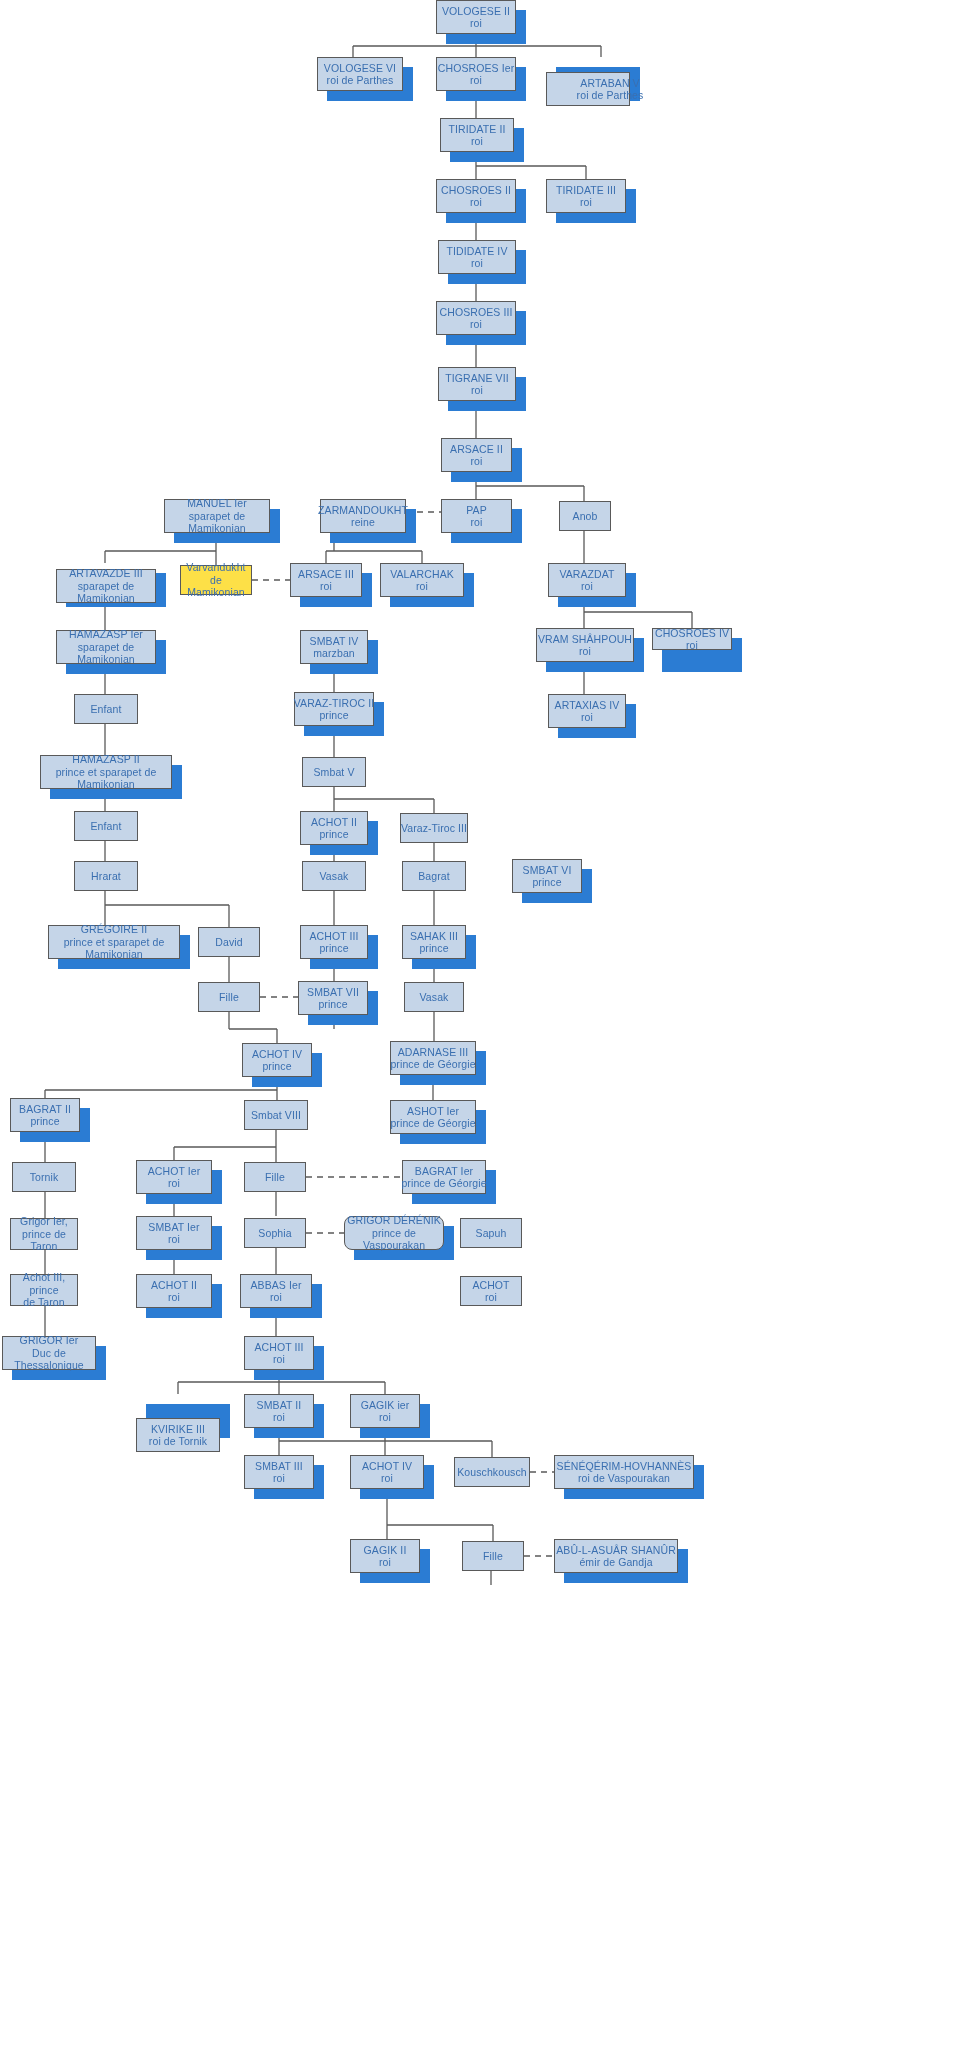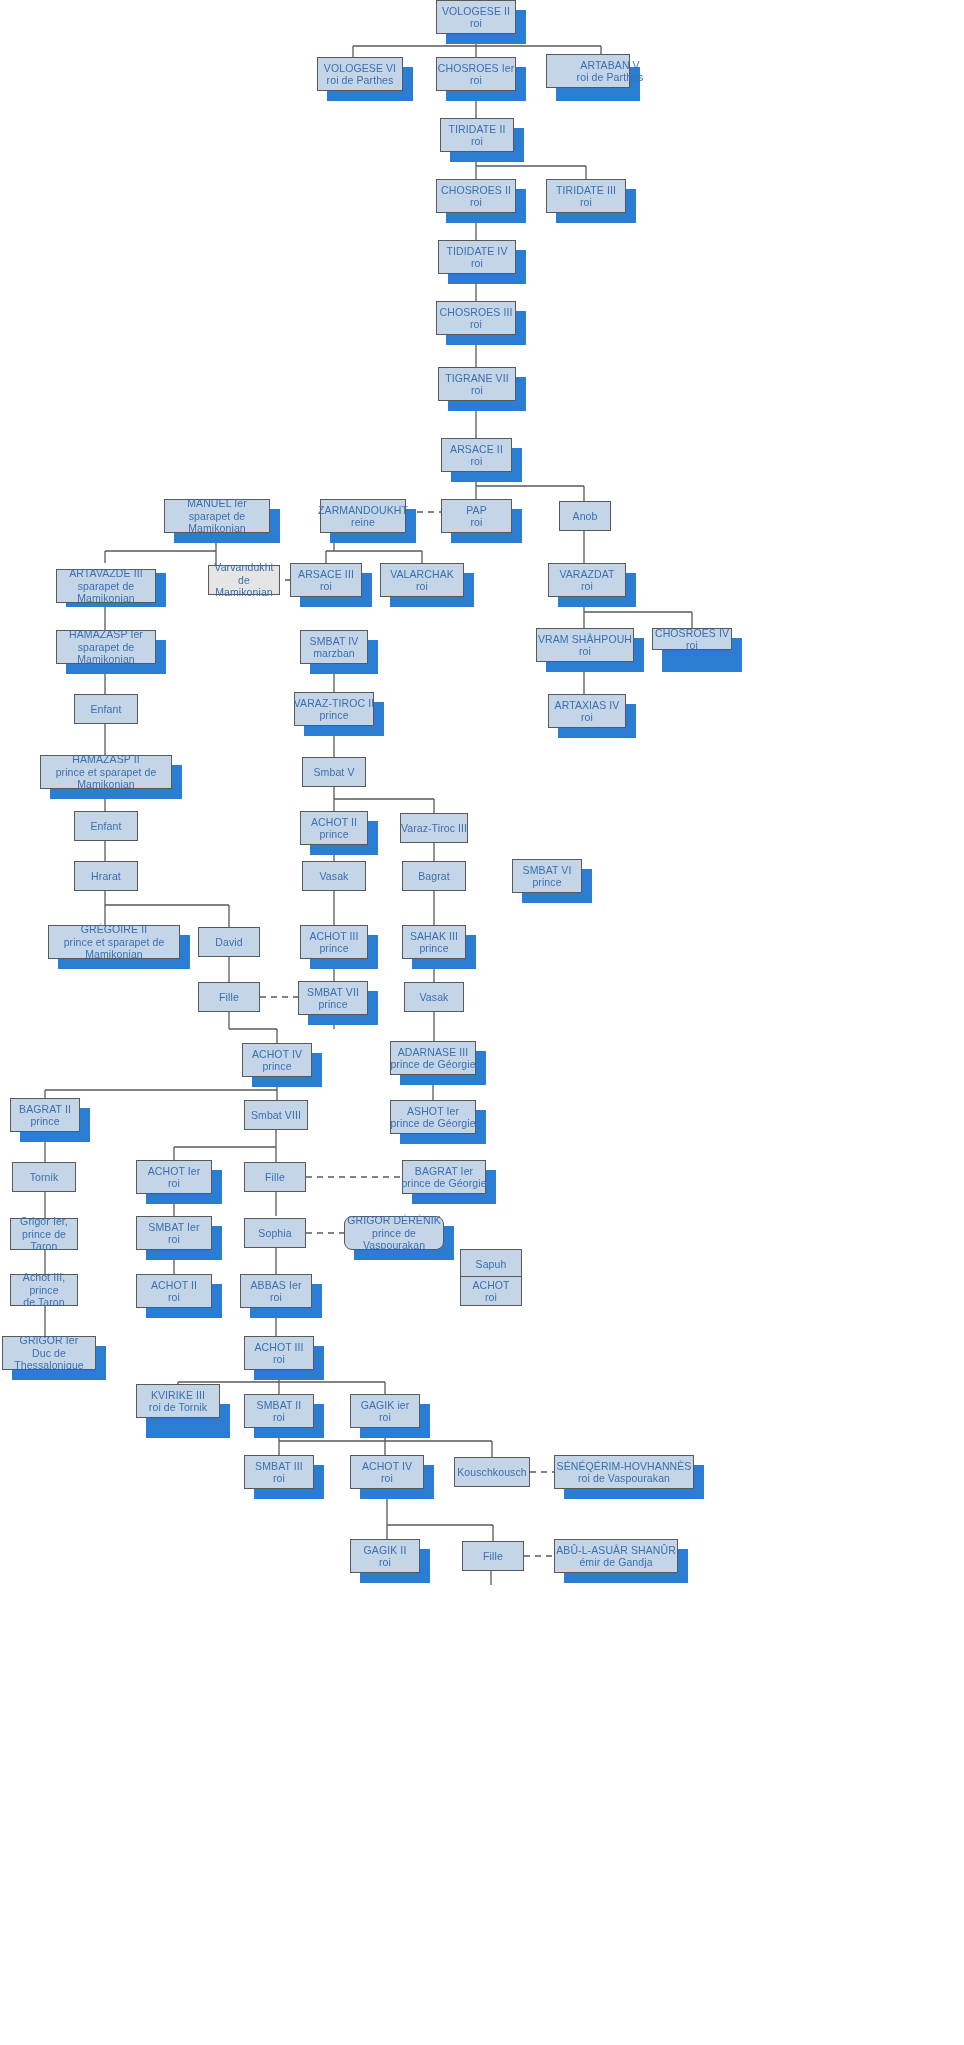--- a/index.html
+++ b/index.html
@@ -86,21 +86,21 @@
     <div class="node" style="left: 317px; top: 57px; width: 86px; height: 34px; background: rgb(197, 213, 232); border-color: rgb(89, 89, 89); color: rgb(58, 111, 176);">
       <span class="n1">VOLOGESE VI</span>
       <span class="n2">roi de Parthes</span>
     </div>
     <div class="shadow" style="left: 446px; top: 67px; width: 80px; height: 34px; background: rgb(43, 124, 211);"></div>
     <div class="node" style="left: 436px; top: 57px; width: 80px; height: 34px; background: rgb(197, 213, 232); border-color: rgb(89, 89, 89); color: rgb(58, 111, 176);">
       <span class="n1">CHOSROES Ier</span>
       <span class="n2">roi</span>
     </div>
     <div class="shadow" style="left: 556px; top: 67px; width: 84px; height: 34px; background: rgb(43, 124, 211);"></div>
-    <div class="node" style="left: 546px; top: 54px; width: 84px; height: 34px; background: rgb(197, 213, 232); border-color: rgb(89, 89, 89); color: rgb(58, 111, 176); padding-left: 44px;">
+    <div class="node" style="left: 546px; top: 72px; width: 84px; height: 34px; background: rgb(197, 213, 232); border-color: rgb(89, 89, 89); color: rgb(58, 111, 176); padding-left: 44px;">
       <span class="n1">ARTABAN V</span>
       <span class="n2">roi de Parthes</span>
     </div>
     <div class="shadow" style="left: 450px; top: 128px; width: 74px; height: 34px; background: rgb(43, 124, 211);"></div>
     <div class="node" style="left: 440px; top: 118px; width: 74px; height: 34px; background: rgb(197, 213, 232); border-color: rgb(89, 89, 89); color: rgb(58, 111, 176);">
       <span class="n1">TIRIDATE II</span>
       <span class="n2">roi</span>
     </div>
     <div class="shadow" style="left: 446px; top: 189px; width: 80px; height: 34px; background: rgb(43, 124, 211);"></div>
     <div class="node" style="left: 436px; top: 179px; width: 80px; height: 34px; background: rgb(197, 213, 232); border-color: rgb(89, 89, 89); color: rgb(58, 111, 176);">
@@ -148,21 +148,21 @@
       <span class="n2">roi</span>
     </div>
     <div class="node" style="left: 559px; top: 501px; width: 52px; height: 30px; background: rgb(197, 213, 232); border-color: rgb(89, 89, 89); color: rgb(58, 111, 176);">
       <span class="n1">Anob</span>
     </div>
     <div class="shadow" style="left: 66px; top: 573px; width: 100px; height: 34px; background: rgb(43, 124, 211);"></div>
     <div class="node wrap" style="left: 56px; top: 563px; width: 100px; height: 34px; background: rgb(197, 213, 232); border-color: rgb(89, 89, 89); color: rgb(58, 111, 176); margin-top: 6px;">
       <span class="n1">ARTAVAZDE III</span>
       <span class="n2">sparapet de Mamikonian</span>
     </div>
-    <div class="node wrap" style="left: 180px; top: 565px; width: 72px; height: 30px; background: #e5e5e5; border-color: rgb(89, 89, 89); color: rgb(58, 111, 176); margin-left: 28px;">
+    <div class="node wrap" style="left: 180px; top: 565px; width: 72px; height: 30px; background: #fde047; border-color: rgb(89, 89, 89); color: rgb(58, 111, 176);">
       <span class="n1">Varvandukht de</span>
       <span class="n2">Mamikonian</span>
     </div>
     <div class="shadow" style="left: 300px; top: 573px; width: 72px; height: 34px; background: rgb(43, 124, 211);"></div>
     <div class="node" style="left: 290px; top: 563px; width: 72px; height: 34px; background: rgb(197, 213, 232); border-color: rgb(89, 89, 89); color: rgb(58, 111, 176);">
       <span class="n1">ARSACE III</span>
       <span class="n2">roi</span>
     </div>
     <div class="shadow" style="left: 390px; top: 573px; width: 84px; height: 34px; background: rgb(43, 124, 211);"></div>
     <div class="node" style="left: 380px; top: 563px; width: 84px; height: 34px; background: rgb(197, 213, 232); border-color: rgb(89, 89, 89); color: rgb(58, 111, 176);">
@@ -318,21 +318,21 @@
       <span class="n2">roi</span>
     </div>
     <div class="node" style="left: 244px; top: 1218px; width: 62px; height: 30px; background: rgb(197, 213, 232); border-color: rgb(89, 89, 89); color: rgb(58, 111, 176);">
       <span class="n1">Sophia</span>
     </div>
     <div class="shadow" style="left: 354px; top: 1226px; width: 100px; height: 34px; background: rgb(43, 124, 211);"></div>
     <div class="node wrap" style="left: 344px; top: 1216px; width: 100px; height: 34px; background: rgb(197, 213, 232); border-color: rgb(89, 89, 89); color: rgb(58, 111, 176); border-radius: 8px;">
       <span class="n1">GRIGOR DÉRÉNIK</span>
       <span class="n2">prince de Vaspourakan</span>
     </div>
-    <div class="node" style="left: 460px; top: 1218px; width: 62px; height: 30px; background: rgb(197, 213, 232); border-color: rgb(89, 89, 89); color: rgb(58, 111, 176); margin-top: 31px;">
+    <div class="node" style="left: 460px; top: 1218px; width: 62px; height: 30px; background: rgb(197, 213, 232); border-color: rgb(89, 89, 89); color: rgb(58, 111, 176);">
       <span class="n1">Sapuh</span>
     </div>
     <div class="node wrap" style="left: 10px; top: 1274px; width: 68px; height: 32px; background: rgb(197, 213, 232); border-color: rgb(89, 89, 89); color: rgb(58, 111, 176);">
       <span class="n1">Achot III, prince</span>
       <span class="n2">de Taron</span>
     </div>
     <div class="shadow" style="left: 146px; top: 1284px; width: 76px; height: 34px; background: rgb(43, 124, 211);"></div>
     <div class="node" style="left: 136px; top: 1274px; width: 76px; height: 34px; background: rgb(197, 213, 232); border-color: rgb(89, 89, 89); color: rgb(58, 111, 176);">
       <span class="n1">ACHOT II</span>
       <span class="n2">roi</span>
@@ -350,21 +350,21 @@
     <div class="node wrap" style="left: 2px; top: 1336px; width: 94px; height: 34px; background: rgb(197, 213, 232); border-color: rgb(89, 89, 89); color: rgb(58, 111, 176);">
       <span class="n1">GRIGOR Ier</span>
       <span class="n2">Duc de Thessalonique</span>
     </div>
     <div class="shadow" style="left: 254px; top: 1346px; width: 70px; height: 34px; background: rgb(43, 124, 211);"></div>
     <div class="node" style="left: 244px; top: 1336px; width: 70px; height: 34px; background: rgb(197, 213, 232); border-color: rgb(89, 89, 89); color: rgb(58, 111, 176);">
       <span class="n1">ACHOT III</span>
       <span class="n2">roi</span>
     </div>
     <div class="shadow" style="left: 146px; top: 1404px; width: 84px; height: 34px; background: rgb(43, 124, 211);"></div>
-    <div class="node" style="left: 136px; top: 1384px; width: 84px; height: 34px; background: rgb(197, 213, 232); border-color: rgb(89, 89, 89); color: rgb(58, 111, 176);">
+    <div class="node" style="left: 136px; top: 1418px; width: 84px; height: 34px; background: rgb(197, 213, 232); border-color: rgb(89, 89, 89); color: rgb(58, 111, 176);">
       <span class="n1">KVIRIKE III</span>
       <span class="n2">roi de Tornik</span>
     </div>
     <div class="shadow" style="left: 254px; top: 1404px; width: 70px; height: 34px; background: rgb(43, 124, 211);"></div>
     <div class="node" style="left: 244px; top: 1394px; width: 70px; height: 34px; background: rgb(197, 213, 232); border-color: rgb(89, 89, 89); color: rgb(58, 111, 176);">
       <span class="n1">SMBAT II</span>
       <span class="n2">roi</span>
     </div>
     <div class="shadow" style="left: 360px; top: 1404px; width: 70px; height: 34px; background: rgb(43, 124, 211);"></div>
     <div class="node" style="left: 350px; top: 1394px; width: 70px; height: 34px; background: rgb(197, 213, 232); border-color: rgb(89, 89, 89); color: rgb(58, 111, 176);">

